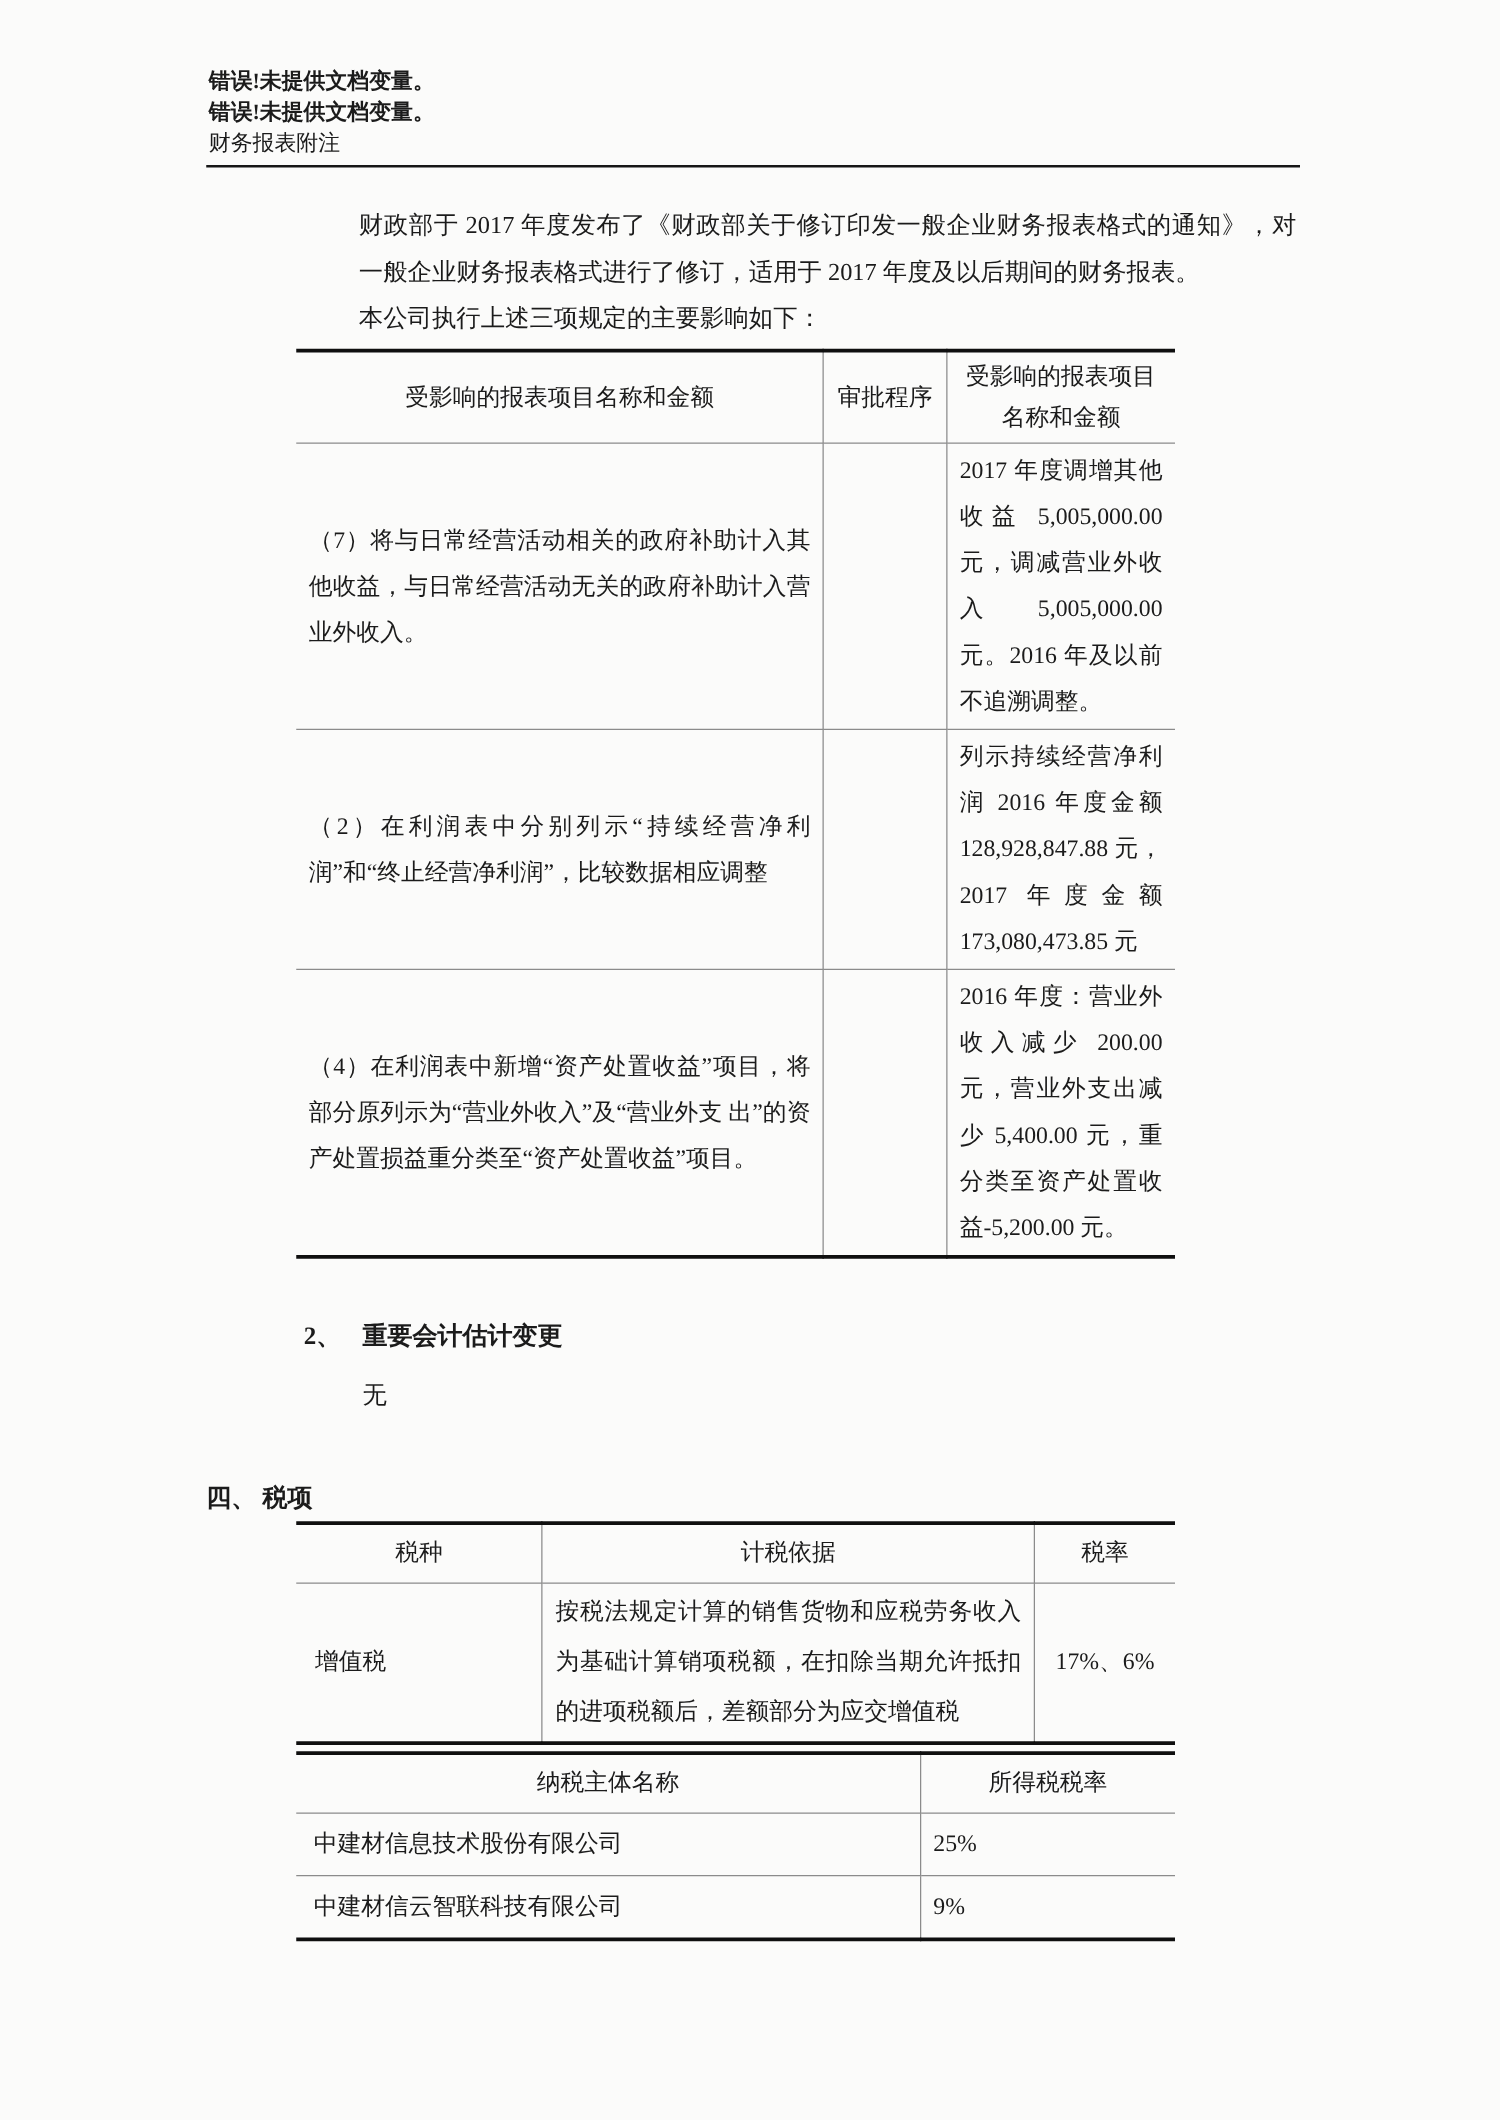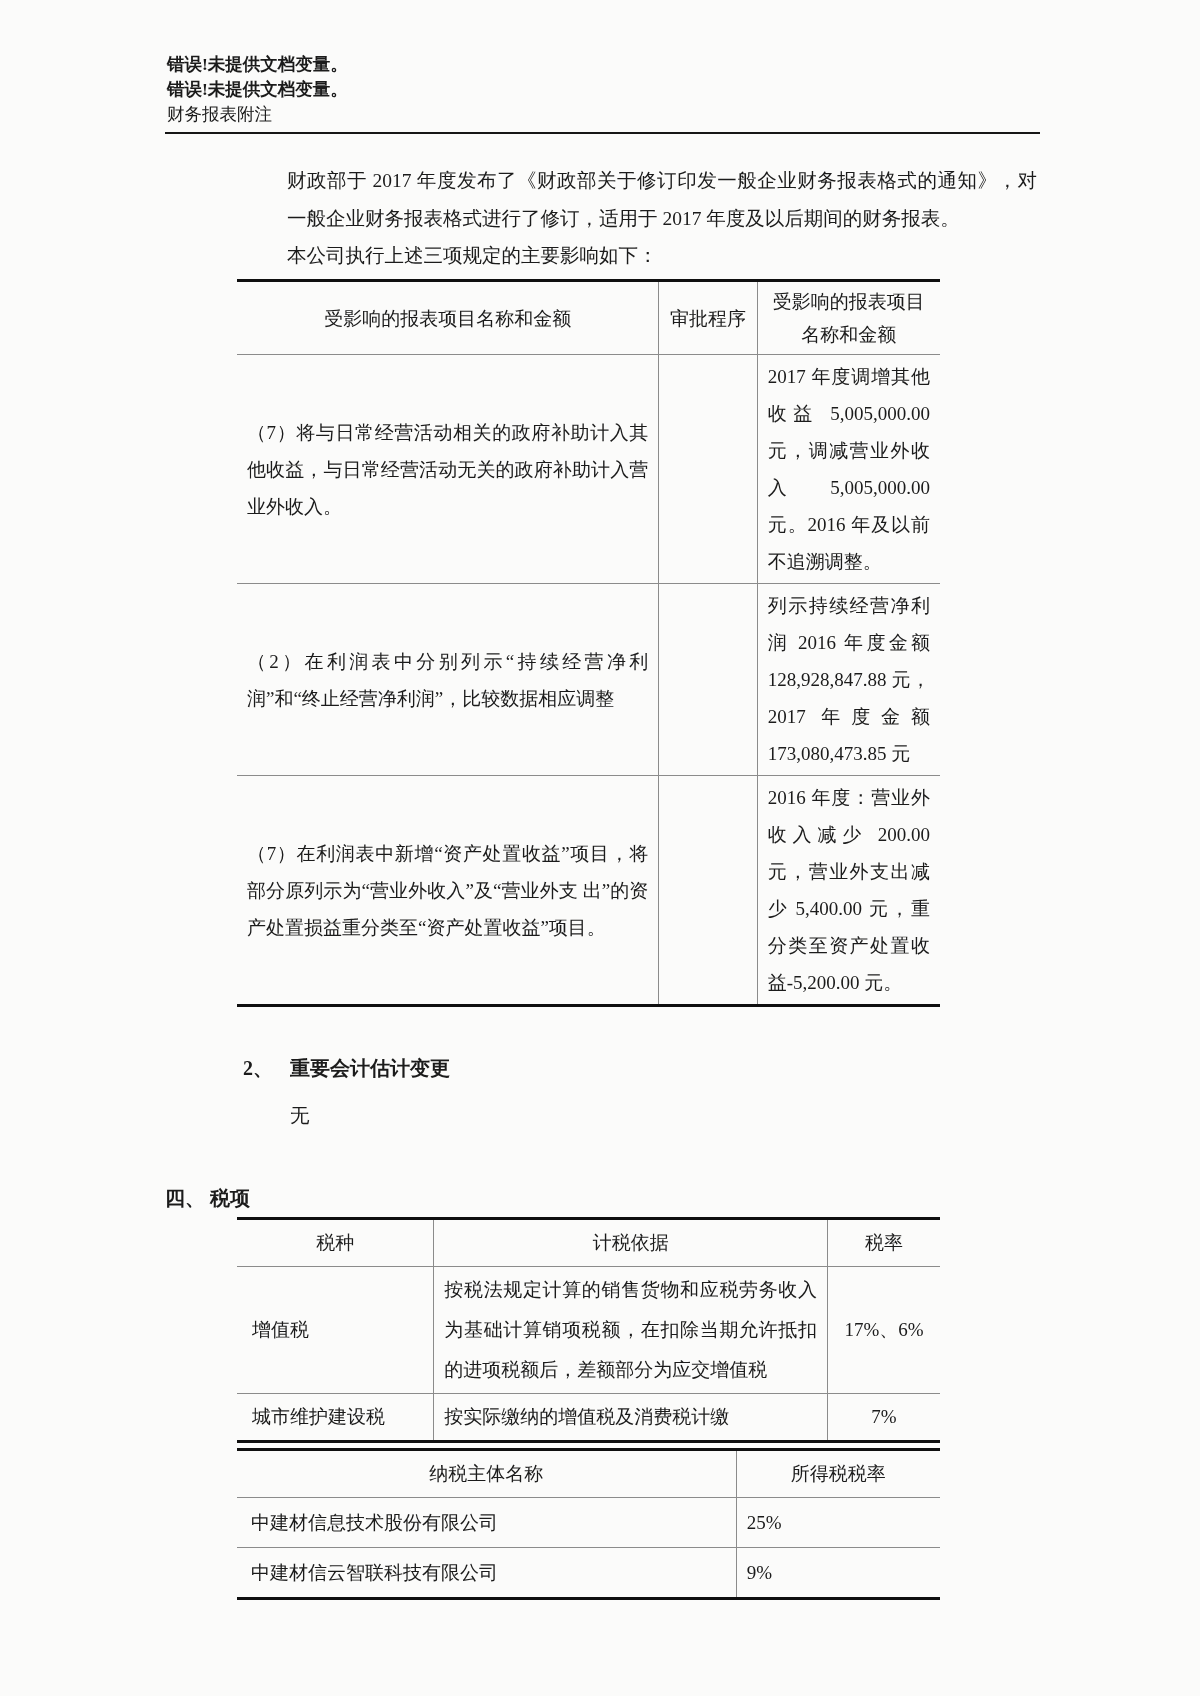--- a/index.html
+++ b/index.html
@@ -124,21 +124,21 @@
         <td>（7）将与日常经营活动相关的政府补助计入其他收益，与日常经营活动无关的政府补助计入营业外收入。</td>
         <td></td>
         <td class="impact-cell">2017 年度调增其他收益 5,005,000.00 元，调减营业外收入 5,005,000.00 元。2016 年及以前不追溯调整。</td>
       </tr>
       <tr>
         <td>（2）在利润表中分别列示“持续经营净利润”和“终止经营净利润”，比较数据相应调整</td>
         <td></td>
         <td class="impact-cell">列示持续经营净利润 2016 年度金额 128,928,847.88 元，2017 年度金额 173,080,473.85 元</td>
       </tr>
       <tr>
-        <td>（7）在利润表中新增“资产处置收益”项目，将 部分原列示为“营业外收入”及“营业外支 出”的资产处置损益重分类至“资产处置收益”项目。</td>
+        <td>（4）在利润表中新增“资产处置收益”项目，将 部分原列示为“营业外收入”及“营业外支 出”的资产处置损益重分类至“资产处置收益”项目。</td>
         <td></td>
         <td class="impact-cell">2016 年度：营业外收入减少 200.00 元，营业外支出减少 5,400.00 元，重分类至资产处置收益-5,200.00 元。</td>
       </tr>
     </tbody>
   </table>
 
   <div class="sec2-heading">
     <span class="sec-num">2、</span><span>重要会计估计变更</span>
   </div>
   <div class="sec2-body">无</div>
@@ -160,25 +160,20 @@
         <th>计税依据</th>
         <th>税率</th>
       </tr>
     </thead>
     <tbody>
       <tr>
         <td class="tax-name">增值税</td>
         <td>按税法规定计算的销售货物和应税劳务收入为基础计算销项税额，在扣除当期允许抵扣的进项税额后，差额部分为应交增值税</td>
         <td class="tax-rate">17%、6%</td>
       </tr>
-      <tr>
-        <td class="tax-name">城市维护建设税</td>
-        <td>按实际缴纳的增值税及消费税计缴</td>
-        <td class="tax-rate">7%</td>
-      </tr>
     </tbody>
   </table>
 
 
   <table class="ruled entity-table">
     <colgroup>
       <col style="width:71%">
       <col style="width:29%">
     </colgroup>
     <thead>

